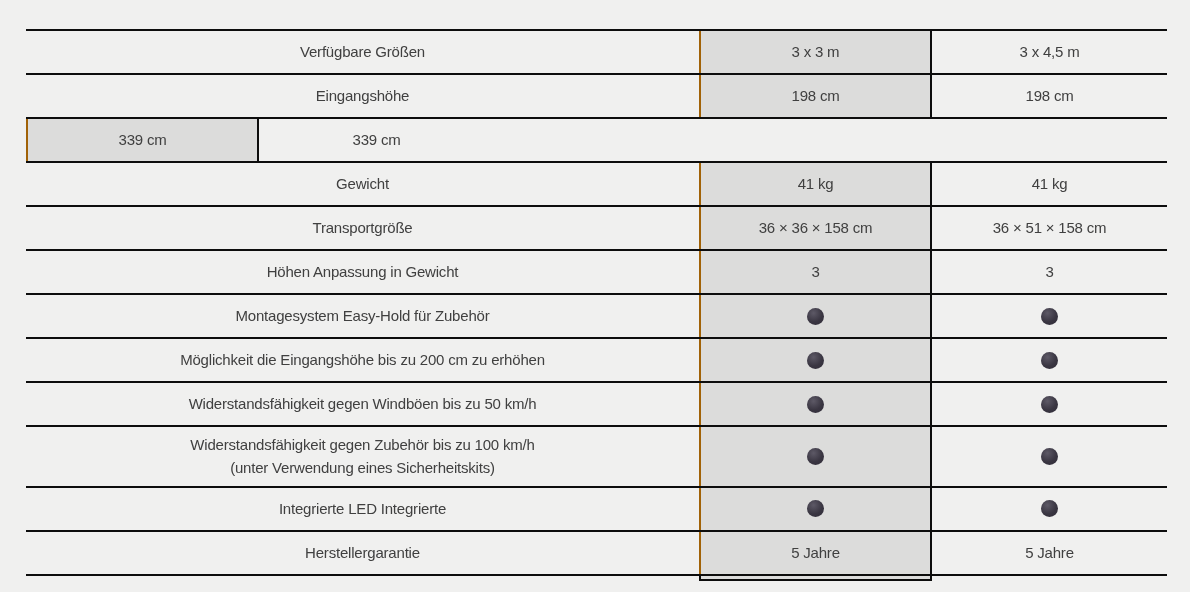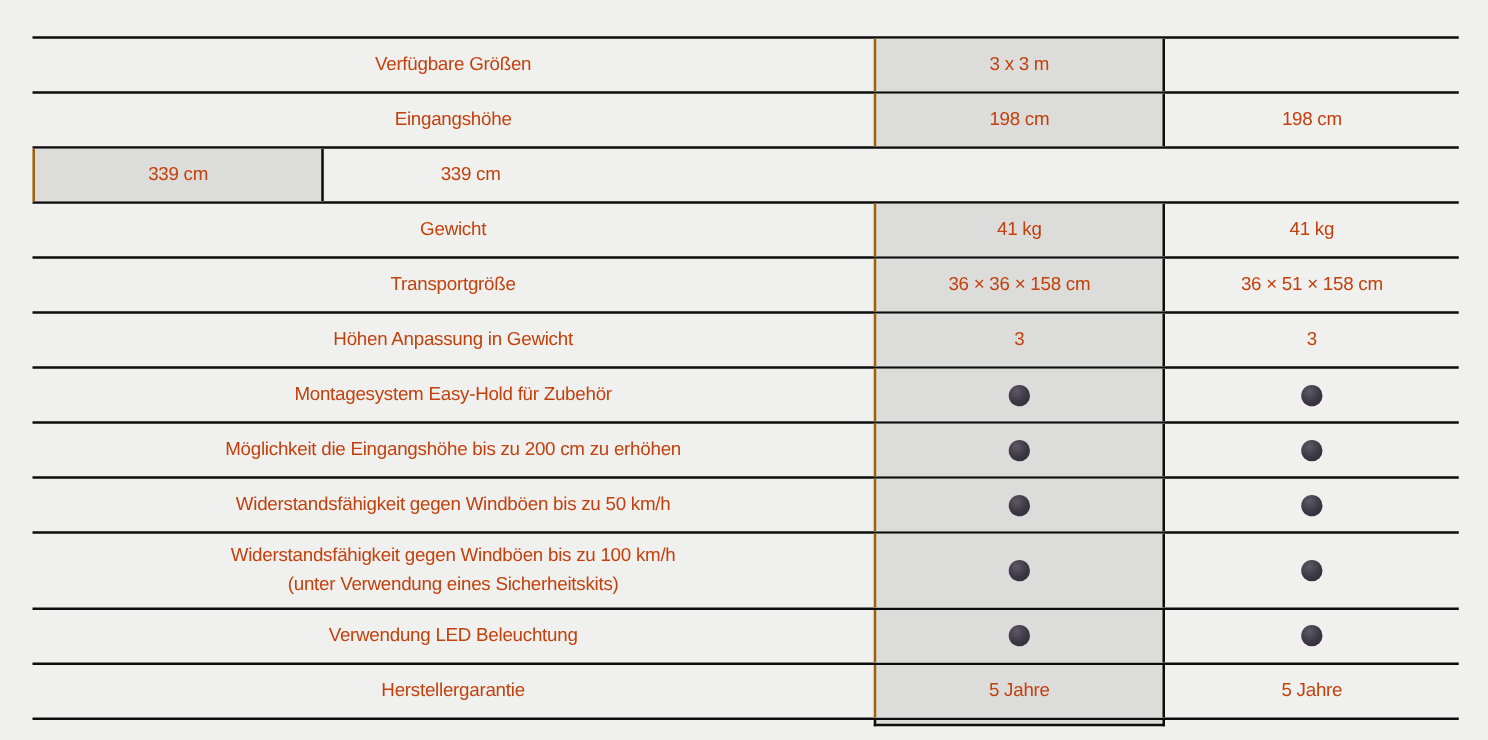--- a/index.html
+++ b/index.html
@@ -25,21 +25,21 @@
   .cell {
     display: flex;
     flex-direction: column;
     align-items: center;
     justify-content: center;
     text-align: center;
     padding: 6px 12px;
     font-size: 15px;
     letter-spacing: -0.2px;
     line-height: 1.55;
-    color: #c2410c;
+    color: #404040;
   }
   .cell.label { width: 673px; }
   .cell.mid {
     width: 233px;
     background: #dcdcdb;
     border-left: 2px solid #a16207;
     border-right: 2px solid #0d0d0d;
   }
   .cell.right { width: 235px; }
   .dot {
@@ -62,20 +62,21 @@
 <body>
 
 <div class="spec-table">
   <div>
   <div class="row">
     <div class="cell label">
       <span>Verfügbare Größen</span>
 
     </div>
     <div class="cell mid">3 x 3 m</div>
+    <div class="cell right">3 x 4,5 m</div>
   </div>
 
   <div class="row">
     <div class="cell label">
       <span>Eingangshöhe</span>
 
     </div>
     <div class="cell mid">198 cm</div>
     <div class="cell right">198 cm</div>
   </div>
@@ -146,34 +147,34 @@
     <div class="cell mid">
           <span class="dot"></span>
         </div>
     <div class="cell right">
           <span class="dot"></span>
         </div>
   </div>
 
   <div class="row">
     <div class="cell label">
-      <span>Widerstandsfähigkeit gegen Windböen bis zu 100 km/h</span>
+      <span>Widerstandsfähigkeit gegen Zubehör bis zu 100 km/h</span>
       <span>(unter Verwendung eines Sicherheitskits)</span>
     </div>
     <div class="cell mid">
           <span class="dot"></span>
         </div>
     <div class="cell right">
           <span class="dot"></span>
         </div>
   </div>
 
   <div class="row">
     <div class="cell label">
-      <span>Verwendung LED Beleuchtung</span>
+      <span>Integrierte LED Integrierte</span>
 
     </div>
     <div class="cell mid">
           <span class="dot"></span>
         </div>
     <div class="cell right">
           <span class="dot"></span>
         </div>
   </div>
 

